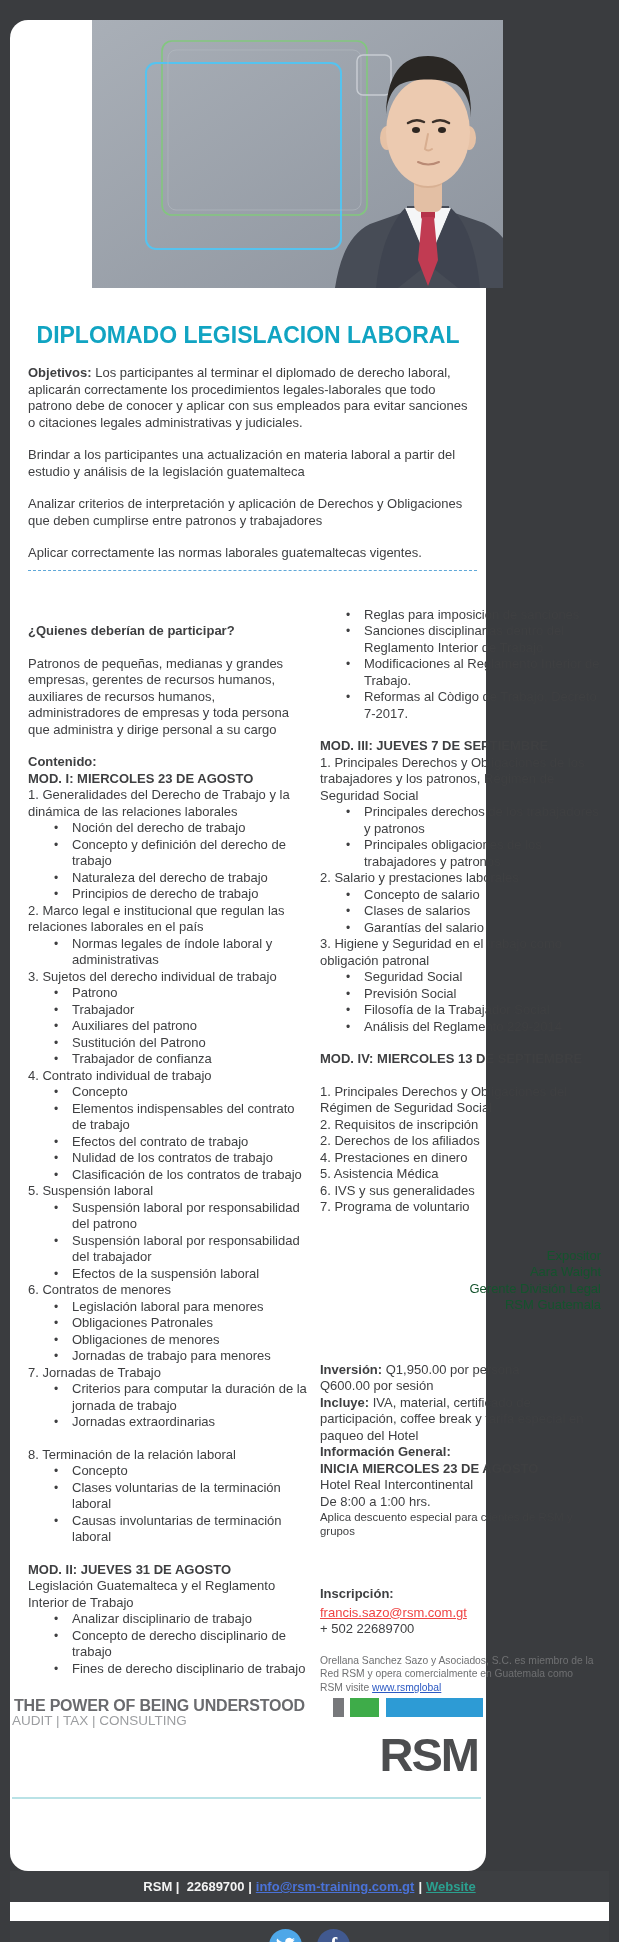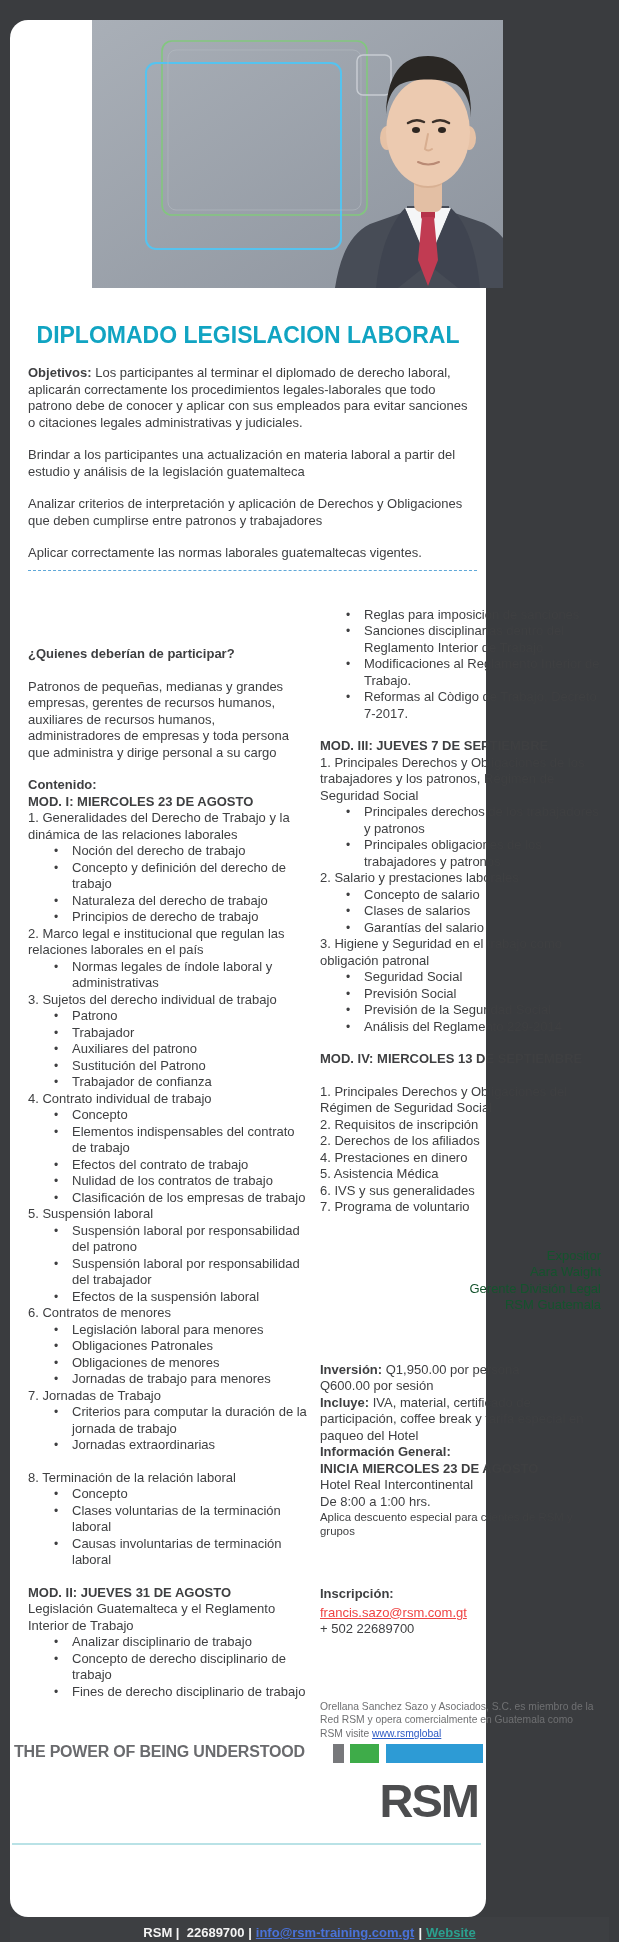--- a/index.html
+++ b/index.html
@@ -22,21 +22,21 @@
   
   .bp,.bh,.bli{font-size:13px;line-height:16.5px;color:#3e3f41;}
   .bh{font-weight:bold;}
   .bp b{font-weight:bold;}
   .bli{display:flex;}
   .dot{flex:none;width:18px;margin-left:26px;font-size:12px;}
   .btxt{flex:1;}
   .bgap{height:16px;}
   .bblue{color:#14532d;text-align:right;font-size:13px;line-height:16.5px;}
   .bsmall{font-size:11.4px;line-height:14px;color:#3e3f41;}
-  .bfine{font-size:10.3px;line-height:13.5px;color:#6f7072;margin-right:4px;margin-top:46px;}
+  .bfine{font-size:10.3px;line-height:13.5px;color:#6f7072;margin-right:4px;}
   .bfine a{color:#2b59c3;}
   .blink a{color:#ef4444;font-size:13px;line-height:16.5px;text-decoration:underline;}
   
   .brand{position:relative;height:75px;margin-top:4px;}
   .tagline{margin-left:4px;font-weight:bold;font-size:16px;line-height:15px;
            color:#6a6b6e;letter-spacing:-0.2px;}
   .services{margin-left:2px;font-size:13.5px;line-height:16px;color:#9c9ea1;}
   .rsm-logo{position:absolute;right:3px;top:0;text-align:right;}
   .logo-blocks{display:flex;justify-content:flex-end;align-items:center;}
   .blk{display:block;height:19px;}
@@ -189,21 +189,21 @@
             <div class="bli">
               <span class="dot">•</span>
               <span class="btxt">Efectos del contrato de trabajo</span>
             </div>
             <div class="bli">
               <span class="dot">•</span>
               <span class="btxt">Nulidad de los contratos de trabajo</span>
             </div>
             <div class="bli">
               <span class="dot">•</span>
-              <span class="btxt">Clasificación de los empresas  de trabajo</span>
+              <span class="btxt">Clasificación de los contratos  de trabajo</span>
             </div>
           </div>
           <div class="bp">5.  Suspensión laboral</div>
           <div class="bul">
             <div class="bli">
               <span class="dot">•</span>
               <span class="btxt">Suspensión laboral por responsabilidad del patrono</span>
             </div>
             <div class="bli">
               <span class="dot">•</span>
@@ -330,21 +330,21 @@
             <div class="bli">
               <span class="dot">•</span>
               <span class="btxt">Seguridad Social</span>
             </div>
             <div class="bli">
               <span class="dot">•</span>
               <span class="btxt">Previsión Social</span>
             </div>
             <div class="bli">
               <span class="dot">•</span>
-              <span class="btxt">Previsión de la Seguridad Social</span>
+              <span class="btxt">Filosofía de la Trabajador Social</span>
             </div>
             <div class="bli">
               <span class="dot">•</span>
               <span class="btxt">Análisis del Reglamento 229-2014</span>
             </div>
           </div>
           <div class="bgap"></div>
           <div class="bh">MOD. IV: MIERCOLES 13 DE SEPTIEMBRE</div>
           <div class="bgap"></div>
           <div class="bp">1.  Principales Derechos y Obligaciones del Régimen de Seguridad Social</div>
@@ -379,20 +379,21 @@
           <div class="bh">Inscripción:</div>
           <div class="blink"><a href="#">francis.sazo@rsm.com.gt</a></div>
           <div class="bp">+ 502 22689700</div>
           <div class="bgap"></div>
           <div class="bfine"><span>Orellana Sanchez Sazo y Asociados, S.C. es miembro de la Red RSM y opera comercialmente en Guatemala como RSM visite </span><a href="#">www.rsmglobal</a></div>
         </div>
     </div>
 
     <div class="brand">
       <div class="tagline">THE POWER OF BEING UNDERSTOOD</div>
+      <div class="services">AUDIT | TAX | CONSULTING</div>
       <div class="rsm-logo">
         <div class="logo-blocks">
           <span class="blk blk-gray"></span>
           <span class="blk blk-green"></span>
           <span class="blk blk-blue"></span>
         </div>
         <div class="rsm-word">RSM</div>
       </div>
     </div>
 

